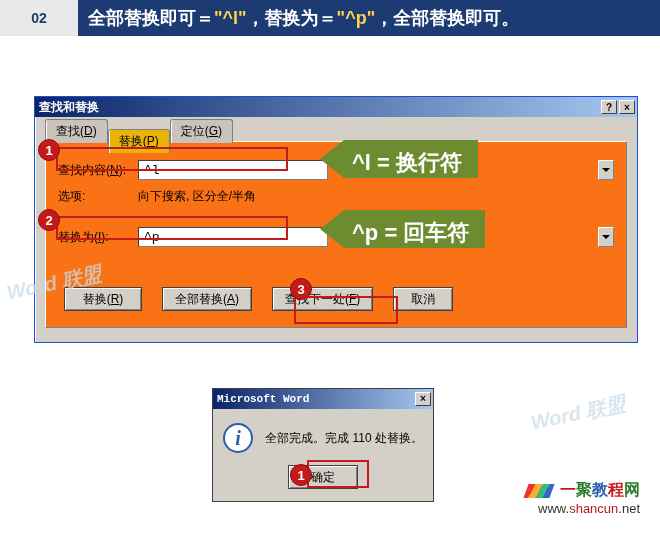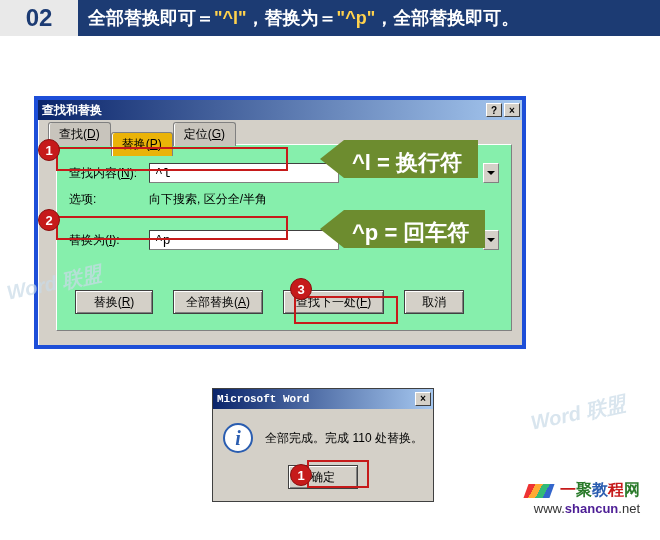--- a/index.html
+++ b/index.html
@@ -14,21 +14,21 @@
     overflow: hidden;
   }
   .header {
     display: flex;
     height: 36px;
   }
   .step-num {
     width: 78px;
     background: #e9e9e9;
     color: #1c3b73;
-    font-size: 24px;
+    font-size: 14px;
     font-weight: bold;
     display: flex;
     align-items: center;
     justify-content: center;
   }
   .instruction {
     flex: 1;
     background: #1c3b73;
     color: #fff;
     font-size: 18px;
@@ -36,22 +36,22 @@
     display: flex;
     align-items: center;
     padding-left: 10px;
   }
   .ylw { color: #ffd24d; }
   .main-area {
     position: relative;
     padding: 60px 20px 20px 34px;
   }
   .dialog {
-    width: 492px;
-    border: 4px solid #1d4ed8;
+    width: 604px;
+    border: 1px solid #1d4ed8;
     background: #d4d0c8;
     box-shadow: 1px 1px 0 #fff inset;
   }
   .titlebar {
     height: 20px;
     background: linear-gradient(to right, #0a246a, #a6c8f0);
     color: #fff;
     display: flex;
     align-items: center;
     padding: 0 2px 0 4px;
@@ -87,22 +87,21 @@
     border-top-right-radius: 3px;
     box-shadow: 1px 0 0 #fff inset;
   }
   .tab.inactive { background: #c8c4bc; top: 2px; }
   .und { text-decoration: underline; }
   .tab-panel {
     border: 1px solid #fff;
     border-right-color: #808080;
     border-bottom-color: #808080;
     padding: 18px 12px 16px 12px;
-    background: #86efac;
-    margin-left: 8px;
+    background: #f97316;
   }
   .row { display: flex; align-items: center; margin-bottom: 8px; position: relative; }
   .row-label { width: 80px; }
   .text-input {
     width: 190px;
     height: 20px;
     background: #fff;
     border: 1px solid #808080;
     border-top-color: #404040;
     border-left-color: #404040;
@@ -243,21 +242,21 @@
     margin-top: 32px;
   }
   .logo1 {
     font-size: 16px;
     font-weight: bold;
   }
   .logo1 .r { color: #c61a1a; }
   .logo1 .g { color: #2a7a2a; }
   .logo1 .b { color: #2a5db0; }
   .logo2 { font-size: 13px; color: #333; }
-  .logo2 .green { color: #4c1d95; font-weight: bold; text-align: center; }
+  .logo2 .green { color: #b91c1c; font-weight: normal; text-align: center; }
   .stripes {
     display: inline-block;
     width: 26px;
     height: 14px;
     background: linear-gradient(100deg,#e33 0 25%,#fa3 25% 50%,#3b7 50% 75%,#36c 75% 100%);
     vertical-align: middle;
     margin-right: 4px;
     transform: skewX(-20deg);
   }
 </style>

